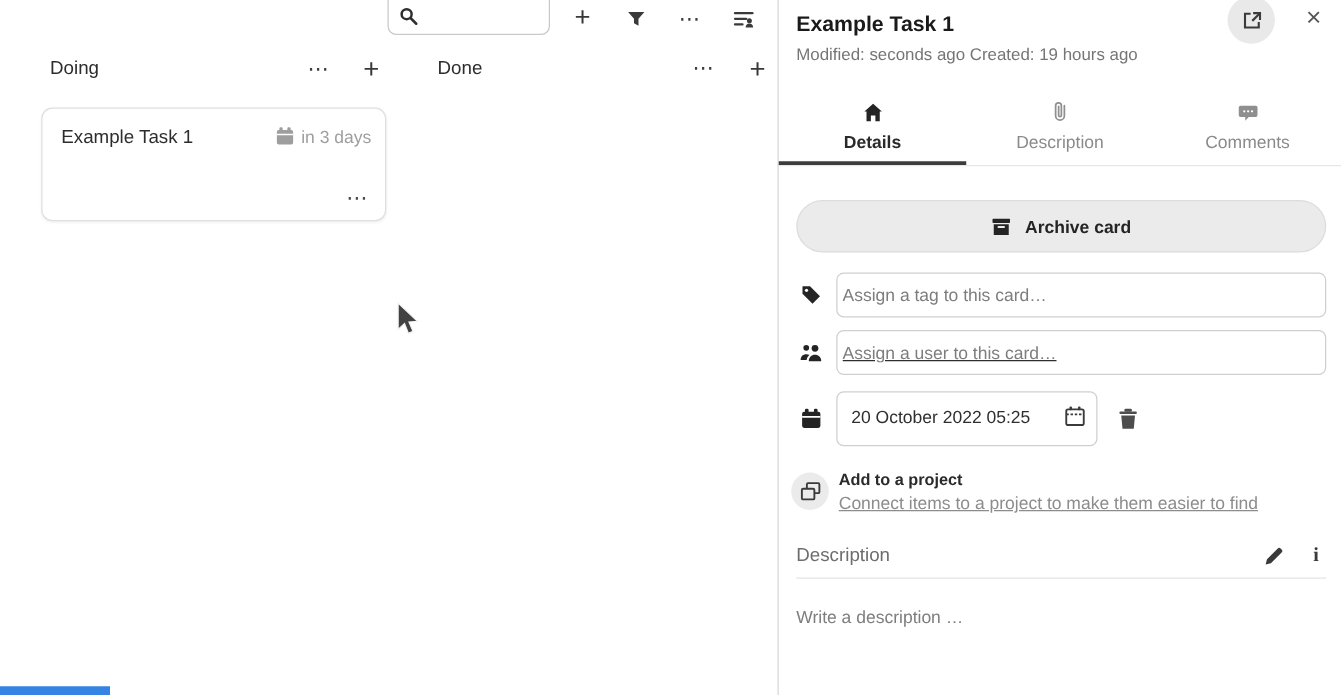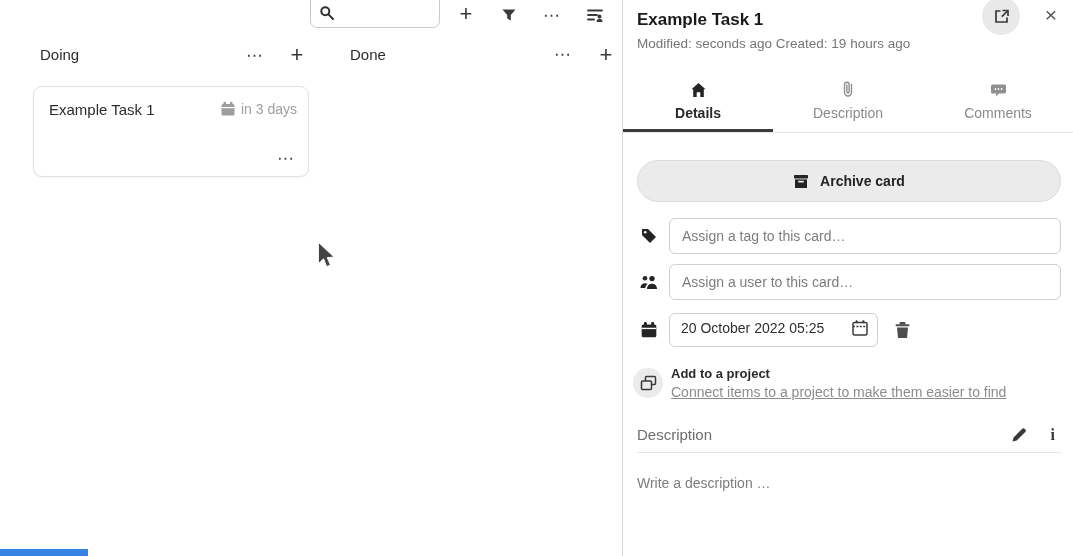--- a/index.html
+++ b/index.html
@@ -60,27 +60,27 @@
   .tab.active .tab-label { color:#2a2a2a; font-weight:bold; }
 
   .panel-body { padding:0 12px 0 14px; }
 
   .action-row { display:flex; gap:14px; margin-top:27px; }
   .pill { flex:1; height:42px; border-radius:21px; background:#ebebeb;
     border:1px solid #dcdcdc; display:flex; align-items:center; justify-content:center;
     gap:11px; font-size:14px; font-weight:bold; color:#242424; cursor:pointer; }
 
   .field-row { display:flex; align-items:center; margin-top:16px; }
-  .field-row.user { margin-top:10px; }
+  .field-row.user { margin-top:10px;text-decoration:underline; }
   .field-row.date { margin-top:13px; }
   .row-icon { width:24px; display:flex; justify-content:center; }
   input.assign { flex:1; margin-left:8px; height:36px; border:1px solid #cfcfcf;
-    border-radius:6px; padding:0 12px; font-size:14px; color:#333; outline:none; }
+    border-radius:6px; padding:0 4px; font-size:14px; color:#333; outline:none; }
   input.assign::placeholder { color:#7d7d7d; opacity:1; }
-  .date-field { width:209px; height:34px; margin-left:8px; border:1px solid #cfcfcf;
+  .date-field { width:209px; height:44px; margin-left:8px; border:1px solid #cfcfcf;
     border-radius:6px; display:flex; align-items:center; padding:0 8px 4px 11px;
     font-size:14px; color:#2f2f2f; }
   .date-text { flex:1; }
   .date-cal-btn { display:flex; cursor:pointer; }
   .trash-btn { margin-left:16px; display:flex; cursor:pointer; }
 
   .project-row { display:flex; align-items:center; margin-top:19px; margin-left:-4px; cursor:pointer; }
   .project-circle { width:30px; height:30px; border-radius:50%; background:#ebebeb;
     display:flex; align-items:center; justify-content:center; flex:none; }
   .project-text { margin-left:8px; }

